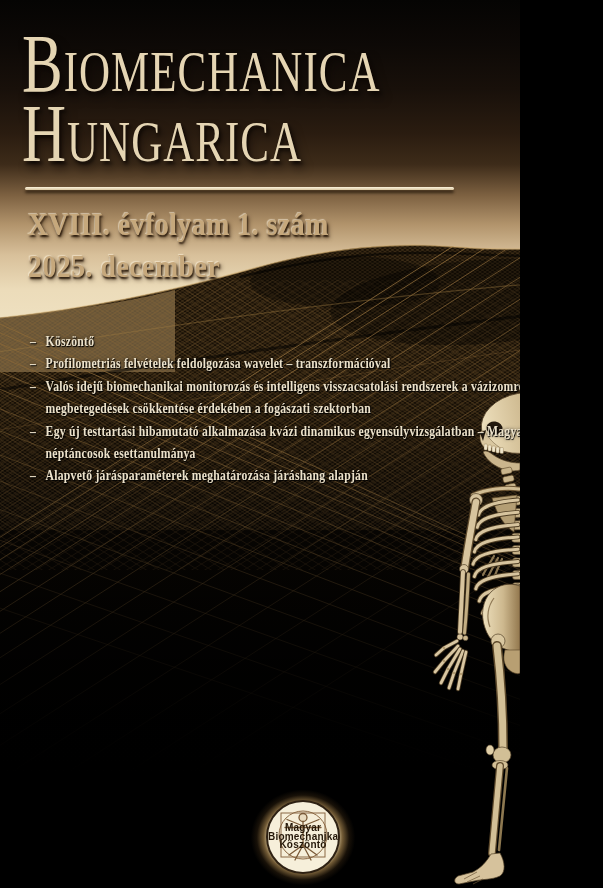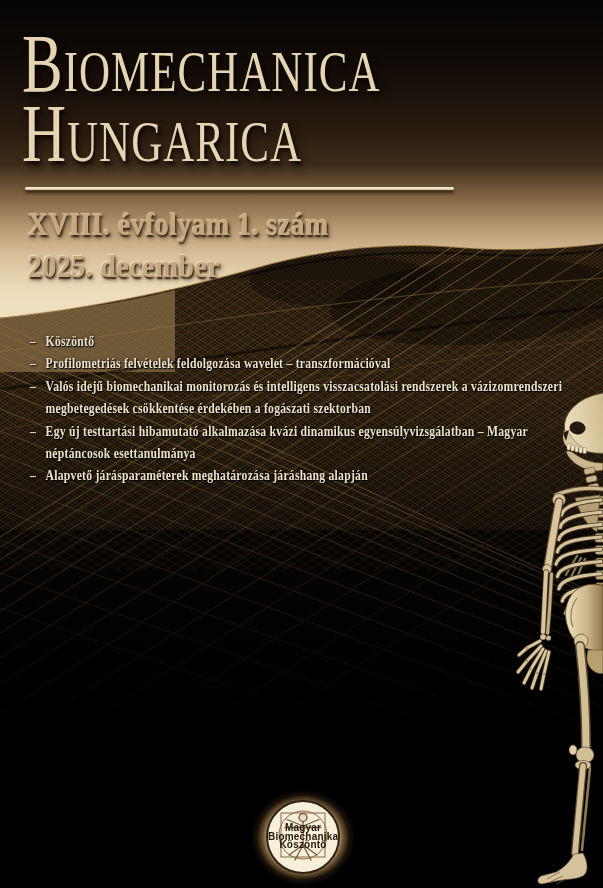--- a/index.html
+++ b/index.html
@@ -1,16 +1,16 @@
 <!DOCTYPE html>
 <html style="--title-text: #e5d5b3; --issue-text: #c6a87c; --toc-text: #ece2cb; --mesh-line: #8a6838; --background-cream: #f0e3c4;"><head>
 <meta charset="utf-8">
 <style>
   html,body{margin:0;padding:0;background:#000;}
-  .page{position:relative;width:603px;height:888px;overflow:hidden;background:#000;
+  .page{position:relative;width:520px;height:888px;overflow:hidden;background:#000;
         font-family:"Liberation Serif","DejaVu Serif",serif;}
   svg{display:block;}
   .bg-art{position:absolute;inset:0;z-index:0;}
   .skeleton{position:absolute;right:0;top:383px;z-index:2;}
 
   .title-block{position:absolute;left:22px;top:29px;z-index:3;
     transform:scale(1,1.35);transform-origin:top left;white-space:nowrap;}
   .title-line{font-variant:small-caps;font-size:61px;line-height:52px;letter-spacing:1px;
     color:var(--title-text,#e5d5b3);
     text-shadow:2px 2px 3px rgba(12,7,3,.92),4px 5px 8px rgba(12,7,3,.55);}

